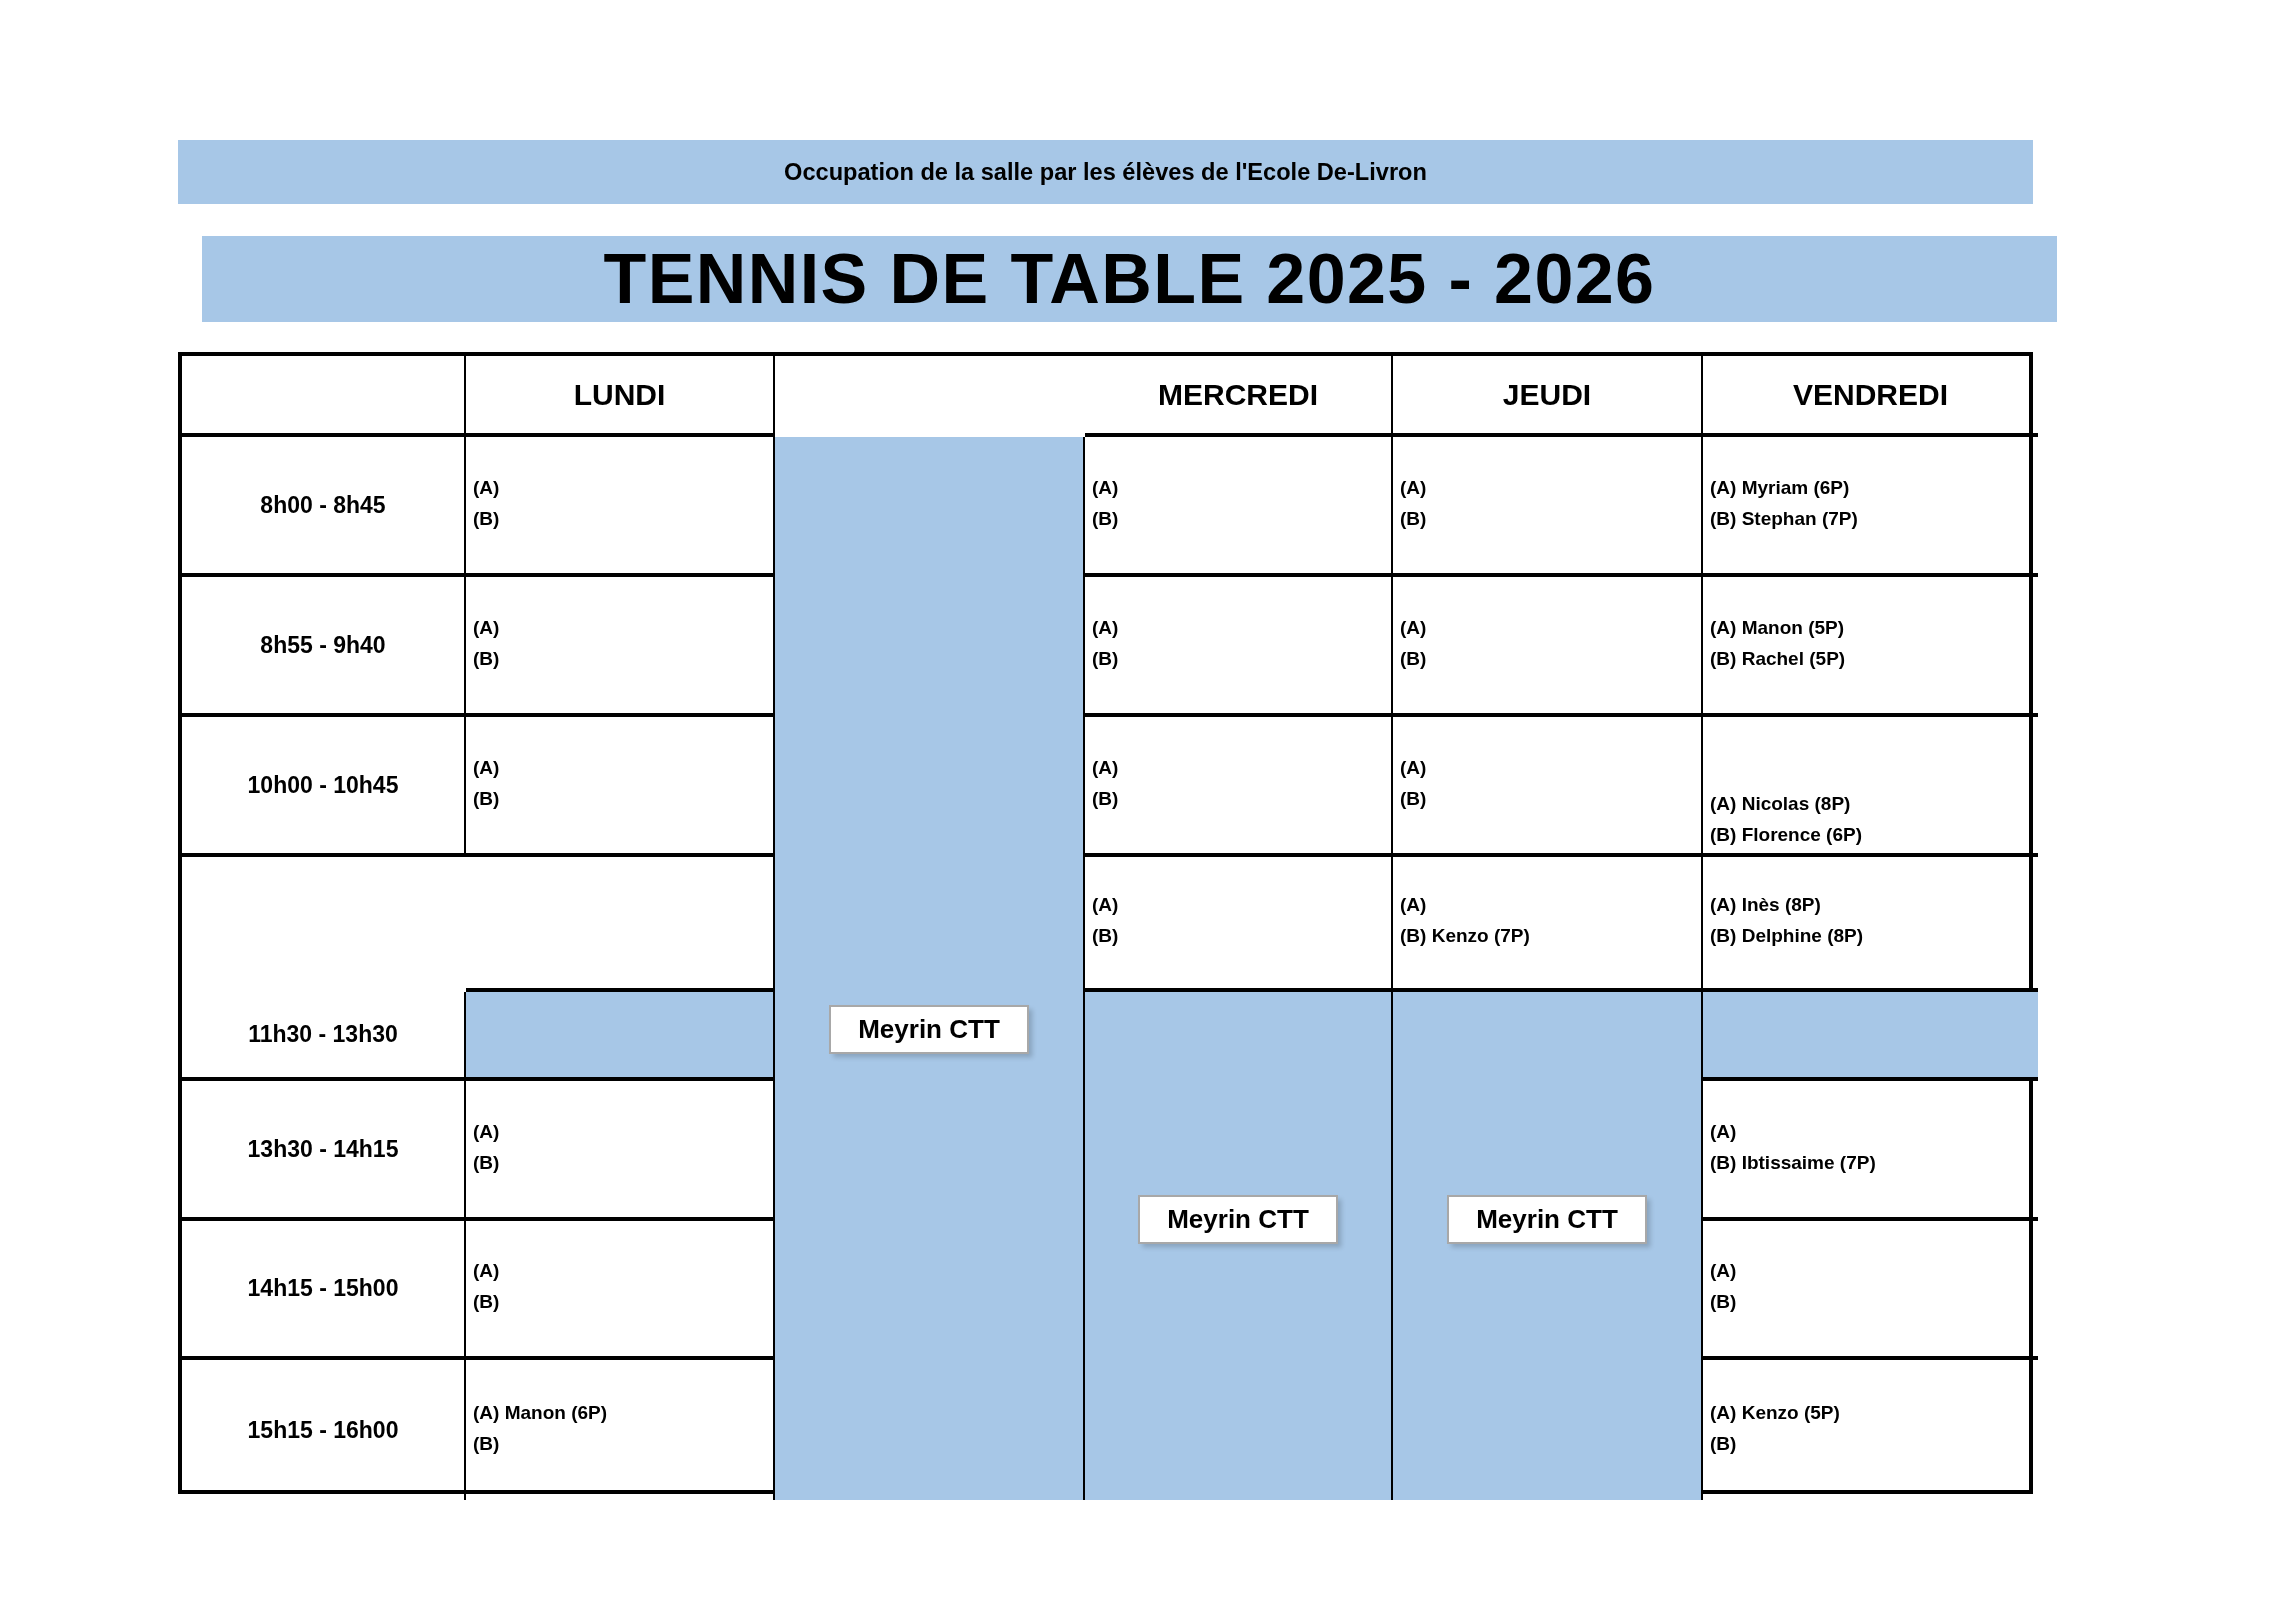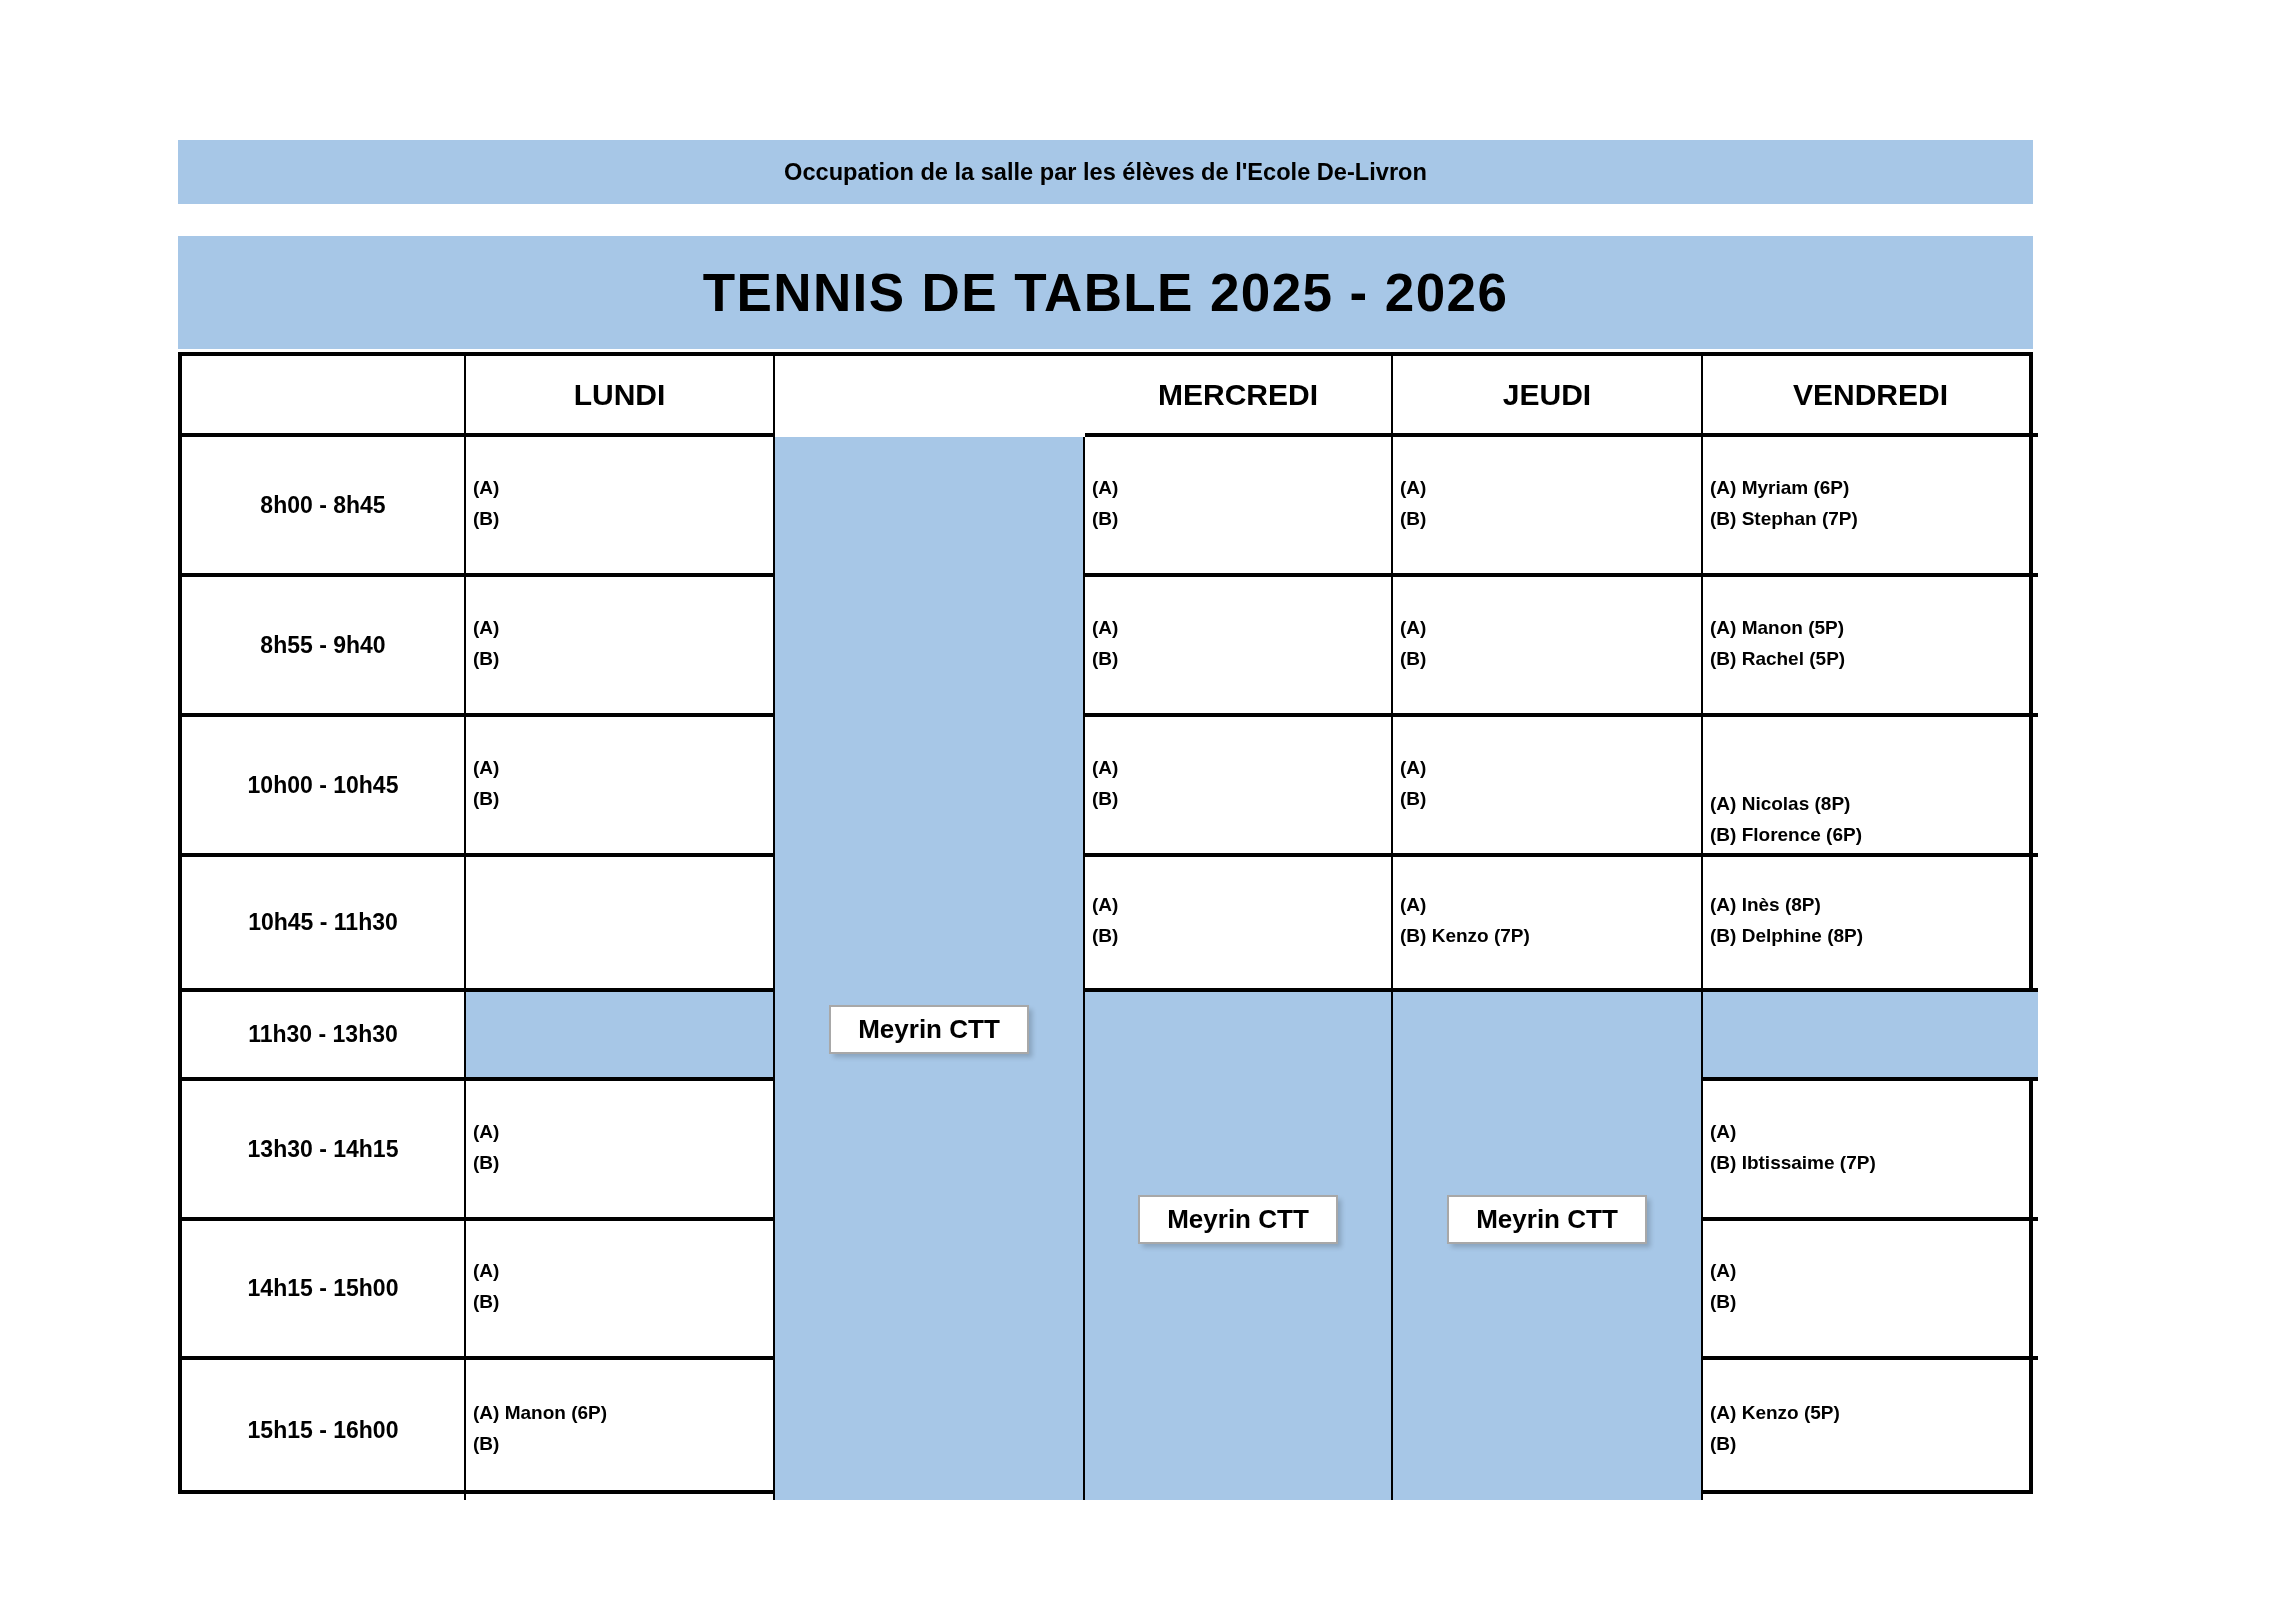--- a/index.html
+++ b/index.html
@@ -7,21 +7,21 @@
     width:2295px;height:1623px;position:relative;background:#ffffff;
     font-family:"Liberation Sans", sans-serif;font-weight:bold;color:#000;
   }
   *{box-sizing:border-box;}
 
   .banner{
     position:absolute;left:178px;width:1855px;background:#A7C7E7;
     display:flex;align-items:center;justify-content:center;text-align:center;
   }
   .banner-subtitle{top:140px;height:64px;font-size:23.6px;}
-  .banner-title{top:236px;height:113px;font-size:53px;letter-spacing:1.4px;}
+  .banner-title{top:236px;height:86px;font-size:70px;letter-spacing:1.4px;margin-left:24px;}
 
   .schedule{
     position:absolute;left:178px;top:352px;width:1855px;height:1142px;
     display:grid;
     grid-template-columns:284px 309px 310px 308px 310px 335px;
     grid-template-rows:81px 140px 140px 140px 135px 89px 140px 139px 140px;
     border:4.2px solid #000;background:#fff;
   }
   .cell{
     border-right:2.1px solid #000;border-bottom:4.2px solid #000;
@@ -56,21 +56,20 @@
 
   <div class="cell day-header" style="grid-area:1/1"></div>
   <div class="cell day-header" style="grid-area:1/2">LUNDI</div>
   <div class="cell day-header" style="grid-area:1/4">MERCREDI</div>
   <div class="cell day-header" style="grid-area:1/5">JEUDI</div>
   <div class="cell day-header lastcol" style="grid-area:1/6">VENDREDI</div>
 
   <div class="cell time" style="grid-area:2/1">8h00 - 8h45</div>
   <div class="cell time" style="grid-area:3/1">8h55 - 9h40</div>
   <div class="cell time" style="grid-area:4/1">10h00 - 10h45</div>
-  <div class="cell time" style="grid-area:5/1">10h45 - 11h30</div>
   <div class="cell time" style="grid-area:6/1">11h30 - 13h30</div>
   <div class="cell time" style="grid-area:7/1">13h30 - 14h15</div>
   <div class="cell time" style="grid-area:8/1">14h15 - 15h00</div>
   <div class="cell time lastrow" style="grid-area:9/1">15h15 - 16h00</div>
 
   <div class="cell" style="grid-area:2/2">(A)
 (B)</div>
   <div class="cell" style="grid-area:3/2">(A)
 (B)</div>
   <div class="cell" style="grid-area:4/2">(A)

